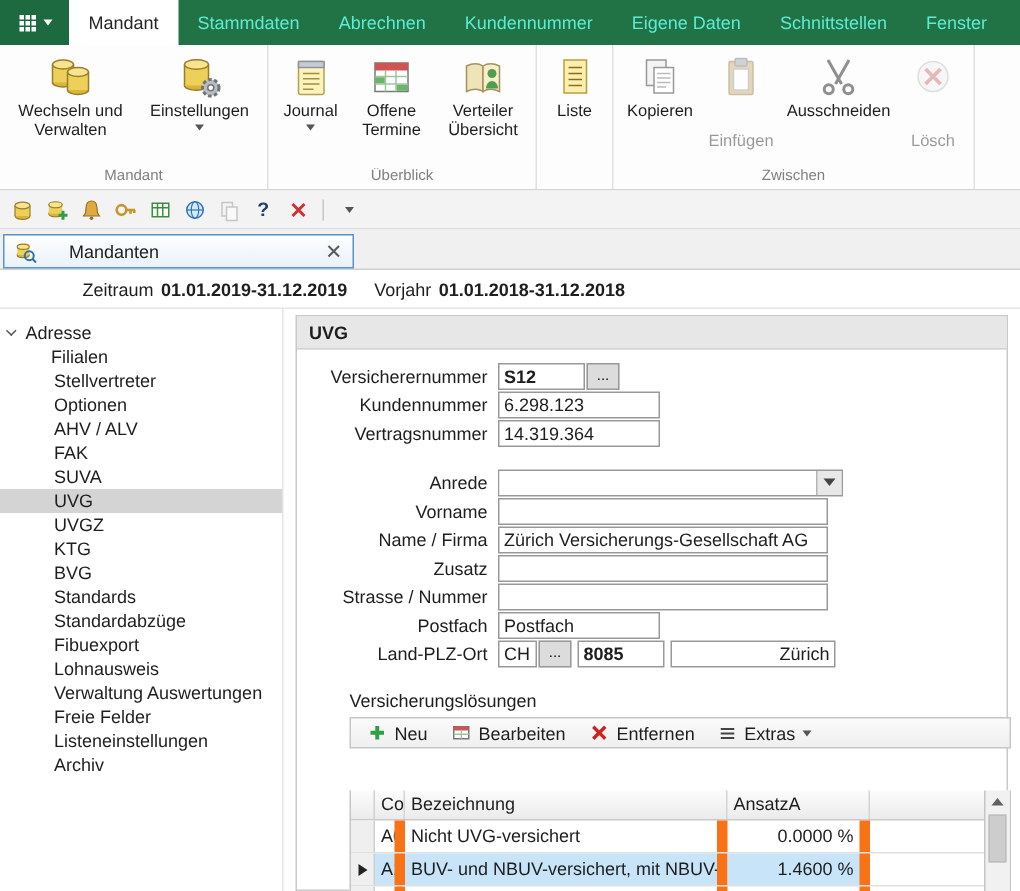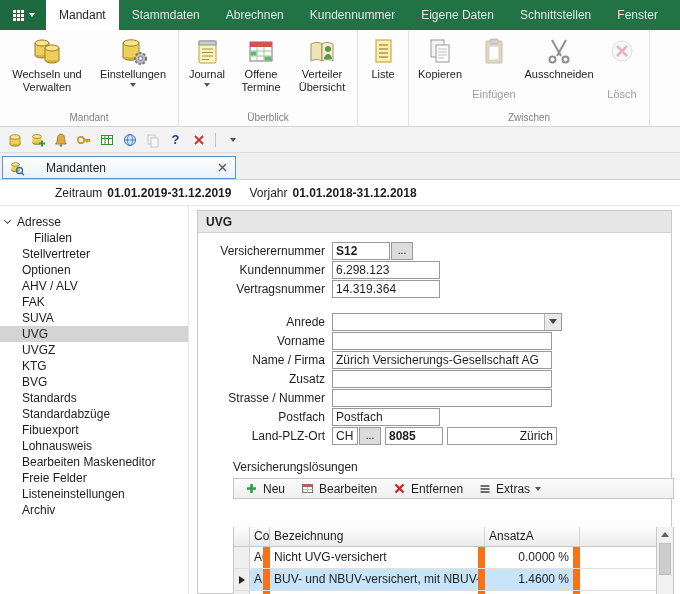--- a/index.html
+++ b/index.html
@@ -4,21 +4,21 @@
 <style>
   *{margin:0;padding:0;box-sizing:border-box;}
   html,body{width:680px;height:594px;}
   body{font-family:"Liberation Sans","DejaVu Sans",sans-serif;font-size:12px;color:#1e1e1e;background:#fff;overflow:hidden;position:relative;}
   svg{display:block;}
 
   
   .menubar{height:30px;background:#217346;display:flex;align-items:stretch;}
   .app-btn{width:46px;display:flex;align-items:center;justify-content:center;gap:4px;background:#1e6a40;cursor:pointer;}
   .app-caret{width:0;height:0;border-left:3px solid transparent;border-right:3px solid transparent;border-top:4px solid #fff;}
-  .menu-tab{padding:0 13px;display:flex;align-items:center;color:#e5e5e5;cursor:pointer;white-space:nowrap;}
+  .menu-tab{padding:0 13px;display:flex;align-items:center;color:#5eead4;cursor:pointer;white-space:nowrap;}
   .menu-tab.active{background:#fff;color:#262626;}
 
   
   .ribbon{height:97px;background:#fdfdfd;border-bottom:1px solid #d4d4d4;display:flex;overflow:hidden;}
   .rb-group{display:flex;flex-direction:column;border-right:1px solid #e1e1e1;}
   .rb-buttons{flex:1;display:flex;align-items:flex-start;padding:3px 3px 0;}
   .rb-group-label{font-size:10px;color:#808080;text-align:center;padding:0 6px 3px;white-space:nowrap;overflow:hidden;}
   .rb-btn{display:flex;flex-direction:column;align-items:center;padding:2px 2px;cursor:pointer;}
   .rb-icon{width:32px;height:32px;}
   .rb-label{font-size:11px;line-height:1.18;text-align:center;margin-top:1px;}
@@ -41,21 +41,21 @@
 
   
   .period{height:26px;display:flex;align-items:center;padding-left:55px;border-bottom:1px solid #e6e6e6;background:#fff;}
   .p-label{margin-right:5px;}
   .p-value{font-weight:bold;}
   .p-gap{width:18px;}
 
   
   .content{position:absolute;top:206px;left:0;right:0;bottom:0;display:flex;background:#fff;}
   .tree{width:188px;padding-top:8px;overflow:hidden;flex-shrink:0;}
-  .tree-item{height:16px;display:flex;align-items:center;padding-left:22px;cursor:pointer;white-space:nowrap;}
+  .tree-item{height:16px;display:flex;align-items:center;padding-left:36px;cursor:pointer;white-space:nowrap;}
   .tree-item.root{padding-left:5px;}
   .tree-item.child{padding-left:34px;}
   .tree-item.sel{background:#d4d4d4;}
   .chev{width:5px;height:5px;border-right:1px solid #555;border-bottom:1px solid #555;transform:rotate(45deg);margin:-3px 7px 0 0;flex-shrink:0;}
 
   .main{flex:1;border-left:1px solid #e3e3e3;padding:4px 8px 0 8px;overflow:hidden;}
   .panel{border:1px solid #c9c9c9;height:100%;background:#fff;}
   .panel-header{height:22px;background:#e7e7e7;border-bottom:1px solid #d2d2d2;display:flex;align-items:center;padding-left:8px;font-weight:bold;}
   .panel-body{padding:9px 0 0 4px;}
 
@@ -403,21 +403,21 @@
     <div class="tree-item">
         <span>Standardabzüge</span>
       </div>
     <div class="tree-item">
         <span>Fibuexport</span>
       </div>
     <div class="tree-item">
         <span>Lohnausweis</span>
       </div>
     <div class="tree-item">
-        <span>Bearbeiten Maskeneditor</span>
+        <span>Verwaltung Auswertungen</span>
       </div>
     <div class="tree-item">
         <span>Freie Felder</span>
       </div>
     <div class="tree-item">
         <span>Listeneinstellungen</span>
       </div>
     <div class="tree-item">
         <span>Archiv</span>
       </div>

